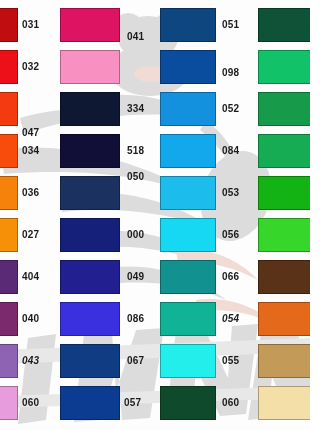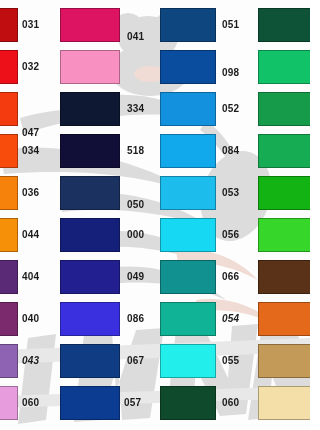--- a/index.html
+++ b/index.html
@@ -109,39 +109,39 @@
       <div class="code" style="left: 22px; top: 20px;">031</div>
       <div class="swatch" title="032" style="left: -40px; top: 50px; width: 58px; height: 34px; background: rgb(237, 16, 24);"></div>
       <div class="code" style="left: 22px; top: 62px;">032</div>
       <div class="swatch" title="047" style="left: -40px; top: 92px; width: 58px; height: 34px; background: rgb(244, 59, 16);"></div>
       <div class="code" style="left: 22px; top: 104px; margin-top: 24px;">047</div>
       <div class="swatch" title="034" style="left: -40px; top: 134px; width: 58px; height: 34px; background: rgb(247, 76, 12);"></div>
       <div class="code" style="left: 22px; top: 146px;">034</div>
       <div class="swatch" title="036" style="left: -40px; top: 176px; width: 58px; height: 34px; background: rgb(246, 130, 12);"></div>
       <div class="code" style="left: 22px; top: 188px;">036</div>
       <div class="swatch" title="035" style="left: -40px; top: 218px; width: 58px; height: 34px; background: rgb(247, 144, 9);"></div>
-      <div class="code" style="left: 22px; top: 230px;">044</div>
+      <div class="code" style="left: 22px; top: 230px;">027</div>
       <div class="swatch" title="404" style="left: -40px; top: 260px; width: 58px; height: 34px; background: rgb(91, 42, 119);"></div>
       <div class="code" style="left: 22px; top: 272px;">404</div>
       <div class="swatch" title="040" style="left: -40px; top: 302px; width: 58px; height: 34px; background: rgb(122, 42, 109);"></div>
       <div class="code" style="left: 22px; top: 314px;">040</div>
       <div class="swatch" title="043" style="left: -40px; top: 344px; width: 58px; height: 34px; background: rgb(142, 99, 180);"></div>
       <div class="code" style="left: 22px; top: 356px; font-style: italic;">043</div>
       <div class="swatch" title="042" style="left: -40px; top: 386px; width: 58px; height: 34px; background: rgb(230, 156, 221);"></div>
       <div class="code" style="left: 22px; top: 398px;">060</div>
       <div class="swatch" title="041" style="left: 60px; top: 8px; width: 60px; height: 34px; background: rgb(220, 20, 98);"></div>
       <div class="code" style="left: 127px; top: 20px; margin-top: 12px;">041</div>
       <div class="swatch" title="045" style="left: 60px; top: 50px; width: 60px; height: 34px; background: rgb(248, 144, 194);"></div>
       <div class="code" style="left: 127px; top: 62px; margin-left: 40px;">045</div>
       <div class="swatch" title="562" style="left: 60px; top: 92px; width: 60px; height: 34px; background: rgb(14, 24, 51);"></div>
       <div class="code" style="left: 127px; top: 104px;">334</div>
       <div class="swatch" title="518" style="left: 60px; top: 134px; width: 60px; height: 34px; background: rgb(17, 14, 56);"></div>
       <div class="code" style="left: 127px; top: 146px;">518</div>
       <div class="swatch" title="050" style="left: 60px; top: 176px; width: 60px; height: 34px; background: rgb(27, 50, 96);"></div>
-      <div class="code" style="left: 127px; top: 200px;">050</div>
+      <div class="code" style="left: 127px; top: 172px;">050</div>
       <div class="swatch" title="000" style="left: 60px; top: 218px; width: 60px; height: 34px; background: rgb(21, 32, 122);"></div>
       <div class="code" style="left: 127px; top: 230px;">000</div>
       <div class="swatch" title="049" style="left: 60px; top: 260px; width: 60px; height: 34px; background: rgb(34, 32, 145);"></div>
       <div class="code" style="left: 127px; top: 272px;">049</div>
       <div class="swatch" title="086" style="left: 60px; top: 302px; width: 60px; height: 34px; background: rgb(58, 48, 224);"></div>
       <div class="code" style="left: 127px; top: 314px;">086</div>
       <div class="swatch" title="067" style="left: 60px; top: 344px; width: 60px; height: 34px; background: rgb(15, 60, 130);"></div>
       <div class="code" style="left: 127px; top: 356px; text-align: center;">067</div>
       <div class="swatch" title="057" style="left: 60px; top: 386px; width: 60px; height: 34px; background: rgb(11, 60, 146);"></div>
       <div class="code" style="left: 124px; top: 398px;">057</div>

